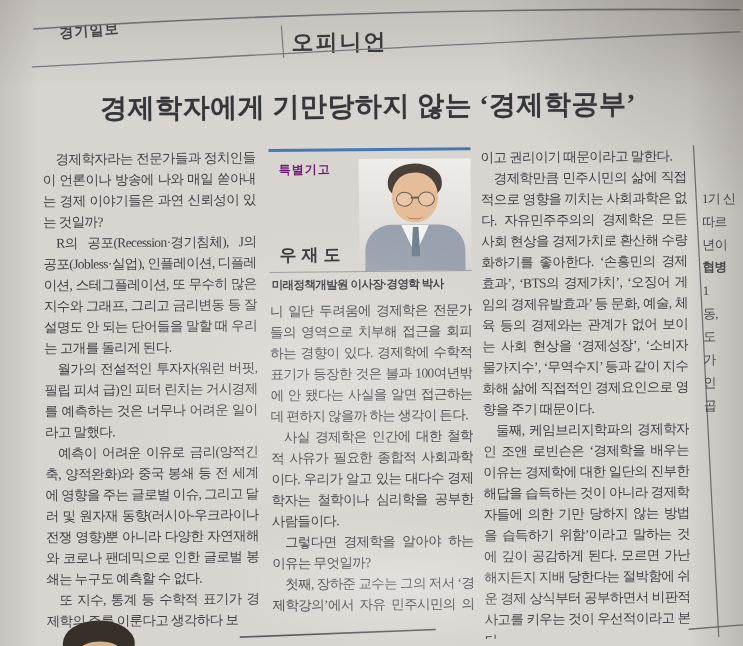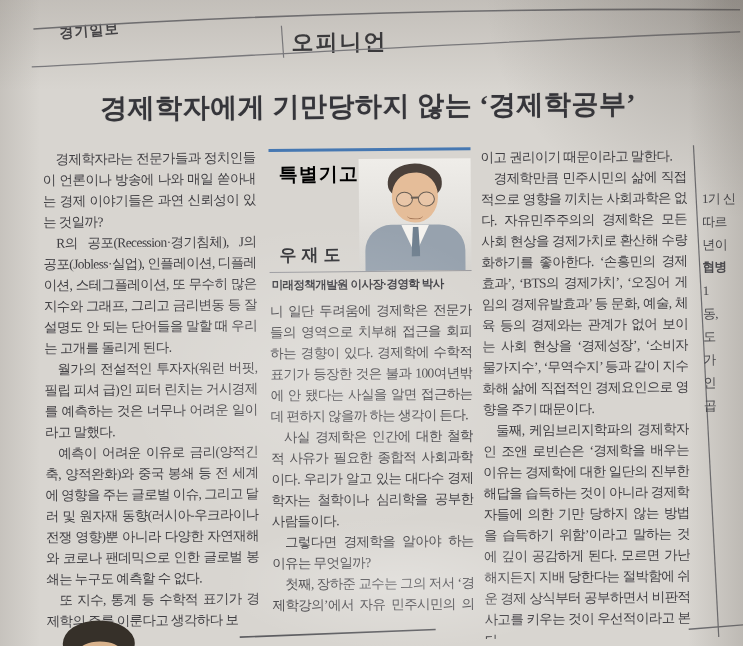--- a/index.html
+++ b/index.html
@@ -49,22 +49,22 @@
   .col2{left:270px;top:300px;width:202px;height:318px;overflow:hidden;}
   .col3{left:482px;top:148px;width:206px;height:492px;overflow:hidden;}
   .col4{left:703px;top:190px;width:42px;color:#45454a;font-size:13px;line-height:23px;
     white-space:nowrap;overflow:hidden;}
   .col4 div{height:23px;}
   .col4 .bold{font-weight:bold;font-family:"Liberation Sans","DejaVu Sans",sans-serif;font-size:12.5px;}
 
   
   .contrib-box{position:absolute;left:270px;top:148px;width:202px;height:146px;
     border-top:3px solid #4678b2;}
-  .contrib-label{position:absolute;left:10px;top:10px;font-size:19px;font-weight:bold;
-    color:#000000;font-family:"Liberation Sans","DejaVu Sans",sans-serif;letter-spacing:1px;}
+  .contrib-label{position:absolute;left:10px;top:10px;font-size:12px;font-weight:bold;
+    color:#701a75;font-family:"Liberation Sans","DejaVu Sans",sans-serif;letter-spacing:1px;}
   .author-name{position:absolute;left:10px;top:92px;font-size:17px;font-weight:bold;
     color:#333337;letter-spacing:5px;}
   .name-rule{position:absolute;left:0;top:120px;width:202px;height:1px;background:#9a9a9e;}
   .author-title{position:absolute;left:2px;top:126px;width:200px;font-size:11.5px;font-weight:bold;
     color:#3d3d42;font-family:"Liberation Sans","DejaVu Sans",sans-serif;letter-spacing:-0.6px;}
 
   
   .portrait{position:absolute;right:0;top:8px;width:112px;height:112px;overflow:hidden;
     background:linear-gradient(180deg,#efede9 0%,#e3e1dd 55%,#d6d4d0 100%);}
   .pt-hair{position:absolute;left:29px;top:5px;width:54px;height:36px;

